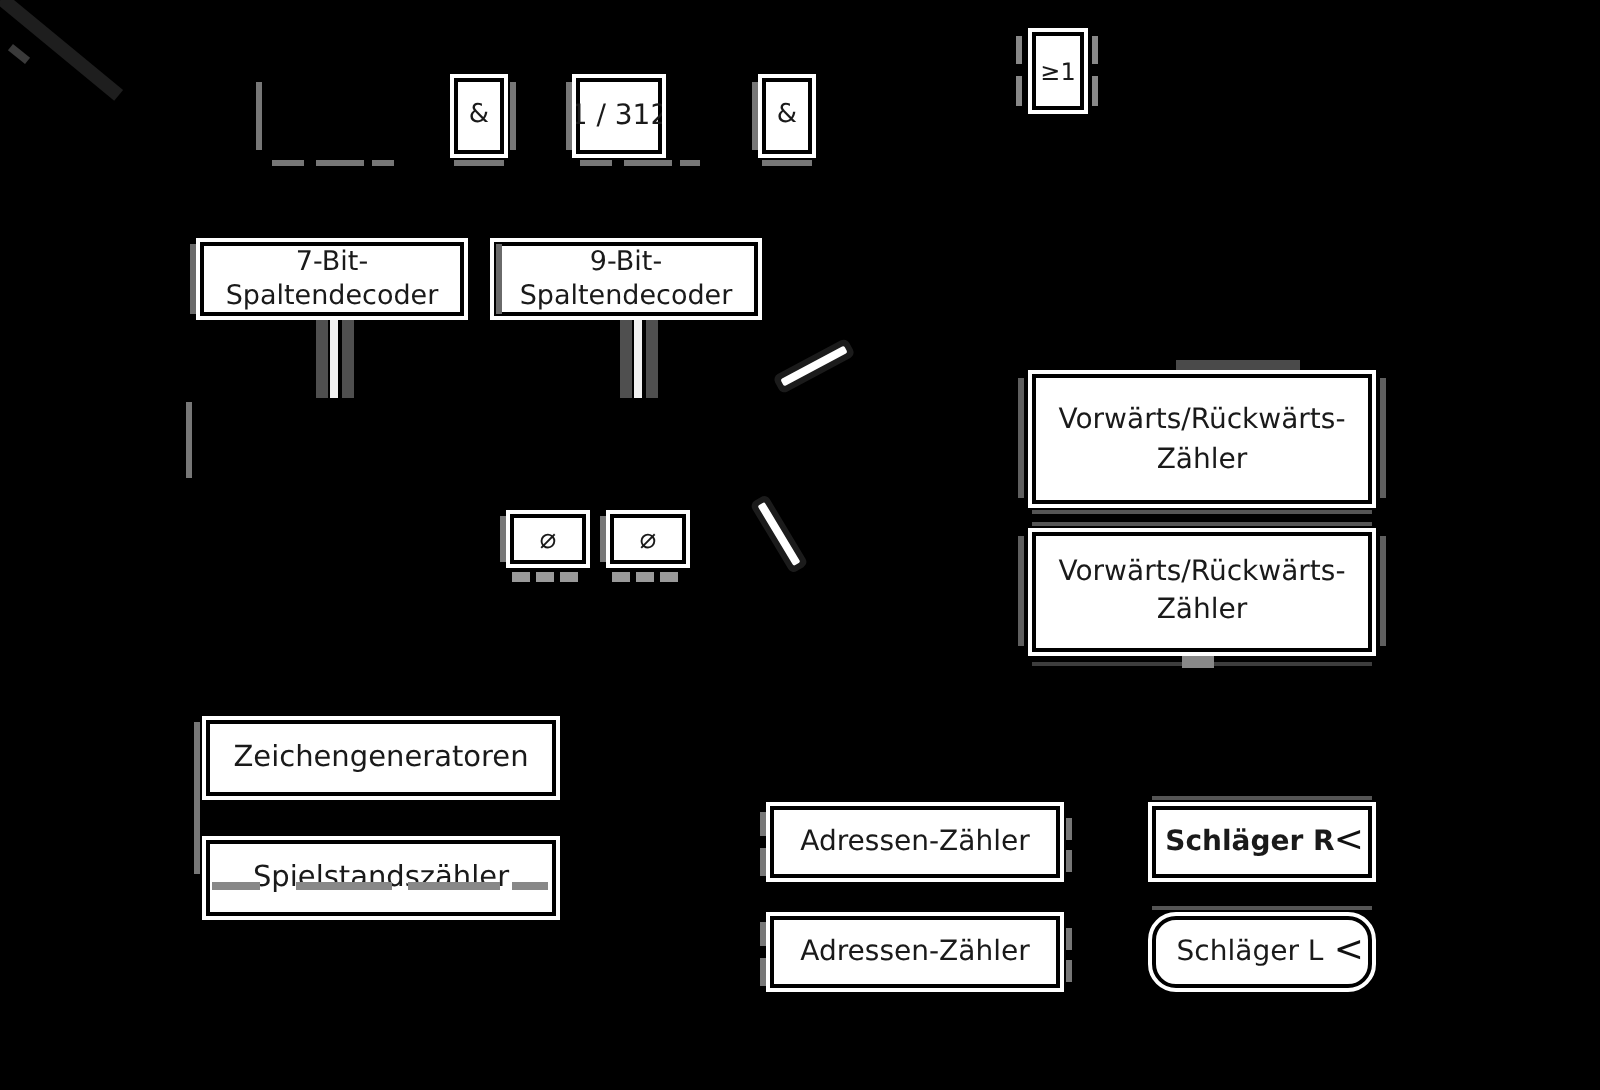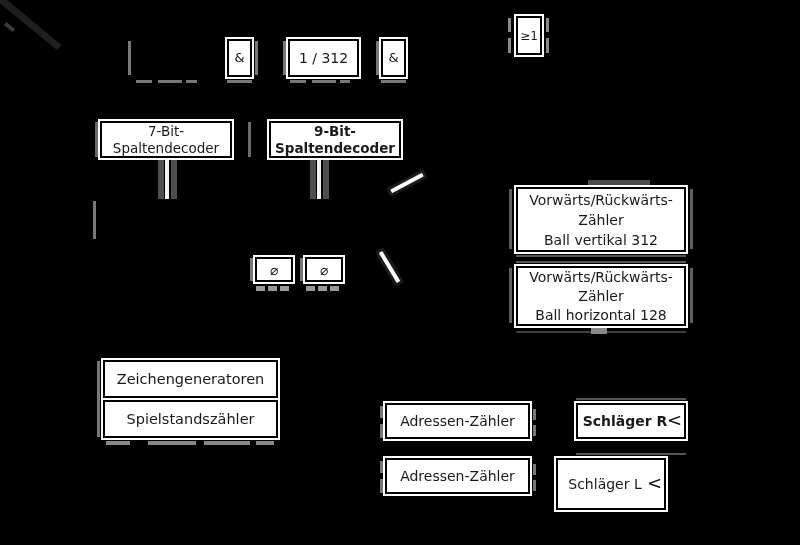--- a/index.html
+++ b/index.html
@@ -29,21 +29,21 @@
 <div id="stage">
 
   <div class="stray" style="left:-8px;top:20px;width:76px;height:7px;transform:rotate(39.5deg);"></div>
   <div class="stray" style="left:4px;top:25px;width:11px;height:4px;background:#3a3a3a;transform:rotate(39deg);"></div>
 
 
   <div class="box gate" style="left:227px;top:39px;width:25px;height:38px;">
     <span class="ln">&amp;</span>
   </div>
 
-  <div class="box" style="left:288px;top:39px;width:71px;height:38px;">
+  <div class="box" style="left:288px;top:39px;width:43px;height:38px;">
     <span class="ln">1 / 312</span>
   </div>
 
   <div class="box gate" style="left:381px;top:39px;width:25px;height:38px;">
     <span class="ln">&amp;</span>
   </div>
 
   <div class="box" style="left:516px;top:16px;width:26px;height:39px;font-size:12px;">
     <span class="ln">≥1</span>
   </div>
@@ -63,21 +63,21 @@
 
   <div class="halo" style="left:508px;top:18px;width:3px;height:14px;background:#888;"></div>
   <div class="halo" style="left:508px;top:38px;width:3px;height:15px;background:#888;"></div>
   <div class="halo" style="left:546px;top:18px;width:3px;height:14px;background:#888;"></div>
   <div class="halo" style="left:546px;top:38px;width:3px;height:15px;background:#888;"></div>
 
   <div class="box" style="left:100px;top:121px;width:132px;height:37px;font-size:13.5px;line-height:17px;justify-content:space-between;">
     <span class="ln">7-Bit-</span>
     <span class="ln">Spaltendecoder</span>
   </div>
-  <div class="box" style="left:269px;top:121px;width:132px;height:37px;font-size:13.5px;line-height:17px;font-weight:bold;">
+  <div class="box" style="left:247px;top:121px;width:132px;height:37px;font-size:13.5px;line-height:17px;">
     <span class="ln">9-Bit-</span>
     <span class="ln">Spaltendecoder</span>
   </div>
   <div class="halo" style="left:95px;top:122px;width:3px;height:35px;background:#6a6a6a;"></div>
   <div class="halo" style="left:248px;top:122px;width:3px;height:35px;background:#6a6a6a;"></div>
 
   <div class="busline" style="left:158px;top:160px;width:19px;height:39px;">
     <div style="position:absolute;left:0;top:0;width:6px;height:100%;background:#4f4f4f;"></div>
     <div style="position:absolute;left:7px;top:0;width:4px;height:100%;background:#f2f2f2;"></div>
     <div style="position:absolute;left:13px;top:0;width:6px;height:100%;background:#4f4f4f;"></div>
@@ -104,42 +104,40 @@
   <div class="halo" style="left:256px;top:286px;width:9px;height:5px;background:#999;"></div>
   <div class="halo" style="left:268px;top:286px;width:9px;height:5px;background:#999;"></div>
   <div class="halo" style="left:280px;top:286px;width:9px;height:5px;background:#999;"></div>
   <div class="halo" style="left:306px;top:286px;width:9px;height:5px;background:#999;"></div>
   <div class="halo" style="left:318px;top:286px;width:9px;height:5px;background:#999;"></div>
   <div class="halo" style="left:330px;top:286px;width:9px;height:5px;background:#999;"></div>
 
   <div class="box" style="left:516px;top:187px;width:170px;height:65px;line-height:20px;">
     <span class="ln">Vorwärts/Rückwärts-</span>
     <span class="ln">Zähler</span>
-    <span class="ln">Ball vertikal 312</span>
   </div>
   <div class="box" style="left:516px;top:266px;width:170px;height:60px;line-height:19px;">
     <span class="ln">Vorwärts/Rückwärts-</span>
     <span class="ln">Zähler</span>
-    <span class="ln">Ball horizontal 128</span>
   </div>
 
   <div class="halo" style="left:588px;top:180px;width:62px;height:5px;background:#4a4a4a;"></div>
   <div class="halo" style="left:509px;top:189px;width:3px;height:60px;background:#5f5f5f;"></div>
   <div class="halo" style="left:690px;top:189px;width:3px;height:60px;background:#5f5f5f;"></div>
   <div class="halo" style="left:516px;top:255px;width:170px;height:2px;background:#555;"></div>
   <div class="halo" style="left:516px;top:261px;width:170px;height:2px;background:#555;"></div>
   <div class="halo" style="left:509px;top:268px;width:3px;height:55px;background:#5f5f5f;"></div>
   <div class="halo" style="left:690px;top:268px;width:3px;height:55px;background:#5f5f5f;"></div>
   <div class="halo" style="left:516px;top:331px;width:170px;height:2px;background:#3d3d3d;"></div>
   <div class="halo" style="left:591px;top:328px;width:16px;height:6px;background:#888;"></div>
 
   <div class="box" style="left:103px;top:360px;width:175px;height:38px;font-size:14.5px;">
     <span class="ln">Zeichengeneratoren</span>
   </div>
-  <div class="box" style="left:103px;top:400px;width:175px;height:38px;font-size:14.5px;">
+  <div class="box" style="left:103px;top:420px;width:175px;height:38px;font-size:14.5px;">
     <span class="ln">Spielstandszähler</span>
   </div>
   <div class="halo" style="left:97px;top:361px;width:3px;height:76px;"></div>
   <div class="halo" style="left:106px;top:441px;width:24px;height:4px;background:#888;"></div>
   <div class="halo" style="left:148px;top:441px;width:48px;height:4px;background:#888;"></div>
   <div class="halo" style="left:204px;top:441px;width:46px;height:4px;background:#888;"></div>
   <div class="halo" style="left:256px;top:441px;width:18px;height:4px;background:#888;"></div>
 
   <div class="box" style="left:385px;top:403px;width:145px;height:36px;">
     <span class="ln">Adressen-Zähler</span>
@@ -153,20 +151,20 @@
   <div class="halo" style="left:533px;top:425px;width:3px;height:11px;"></div>
   <div class="halo" style="left:380px;top:461px;width:3px;height:12px;"></div>
   <div class="halo" style="left:380px;top:479px;width:3px;height:14px;"></div>
   <div class="halo" style="left:533px;top:464px;width:3px;height:11px;"></div>
   <div class="halo" style="left:533px;top:480px;width:3px;height:11px;"></div>
 
   <div class="box" style="left:576px;top:403px;width:110px;height:36px;">
     <span class="ln" style="margin-right:12px;font-weight:bold;">Schläger R</span>
     <span class="arrowhead">&lt;</span>
   </div>
-  <div class="box" style="left:556px;top:458px;width:110px;height:52px;">
+  <div class="box" style="left:576px;top:458px;width:110px;height:36px;border-radius:12px;">
     <span class="ln" style="margin-right:12px;">Schläger L</span>
     <span class="arrowhead">&lt;</span>
   </div>
   <div class="halo" style="left:576px;top:398px;width:110px;height:2px;background:#555;"></div>
   <div class="halo" style="left:576px;top:453px;width:110px;height:2px;background:#555;"></div>
 
 </div>
 
 </body></html>

